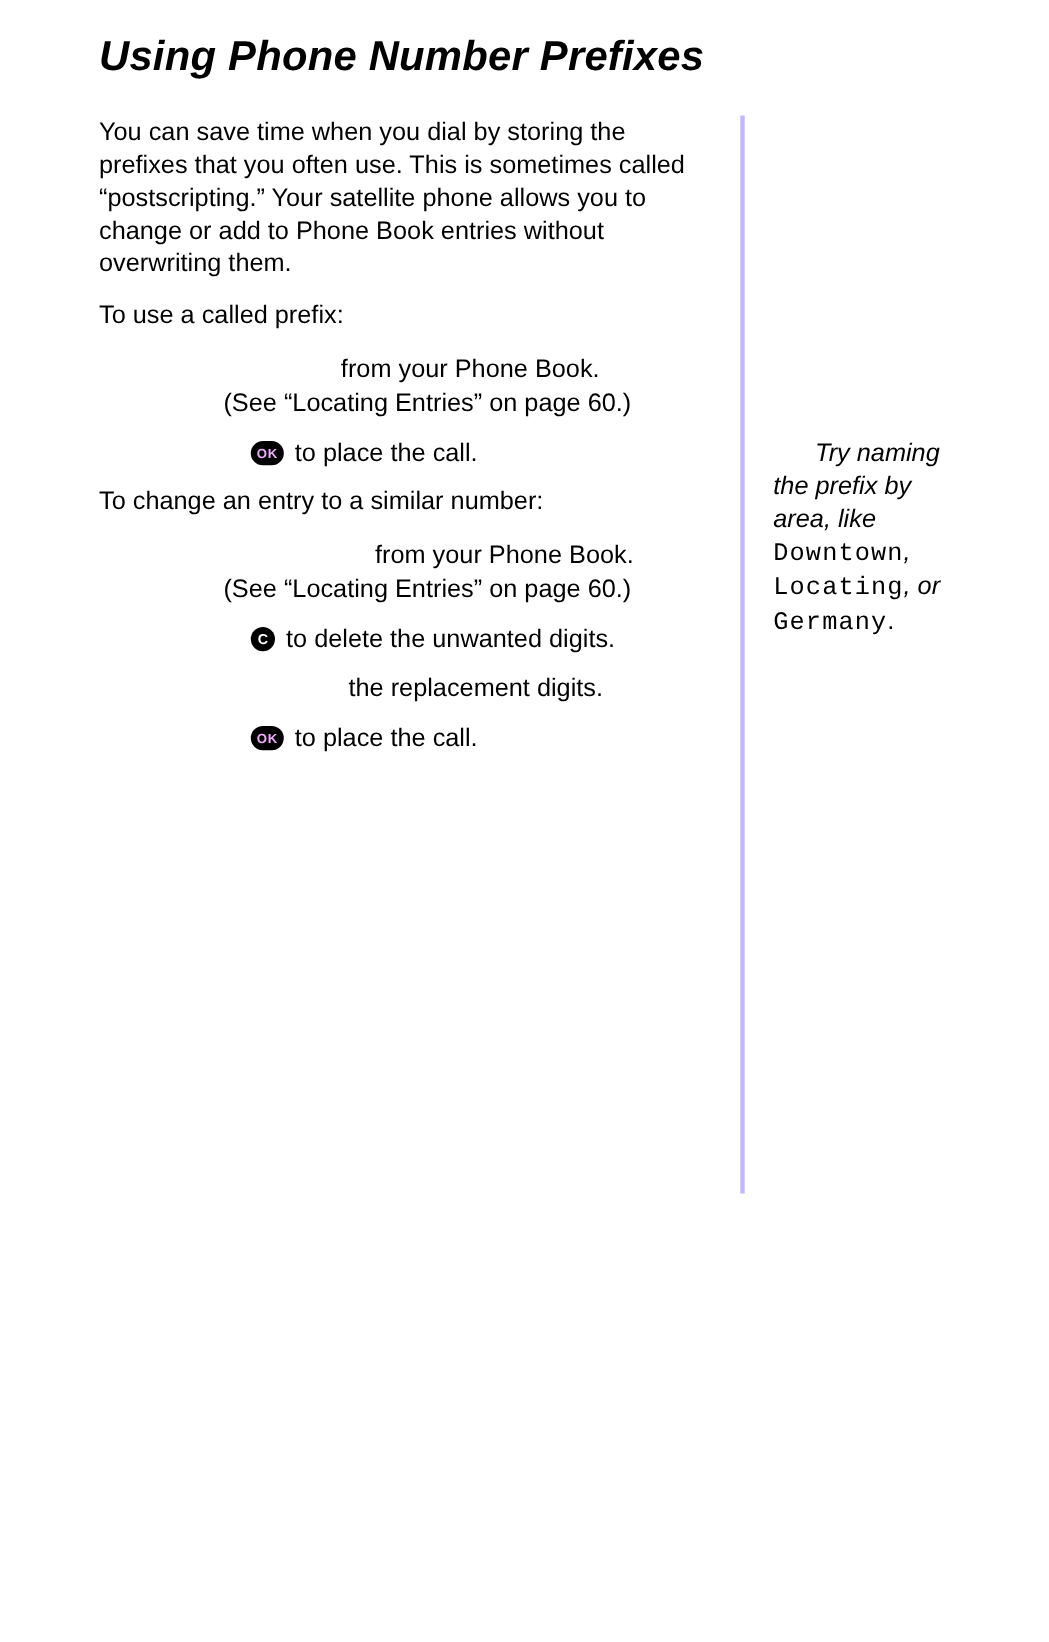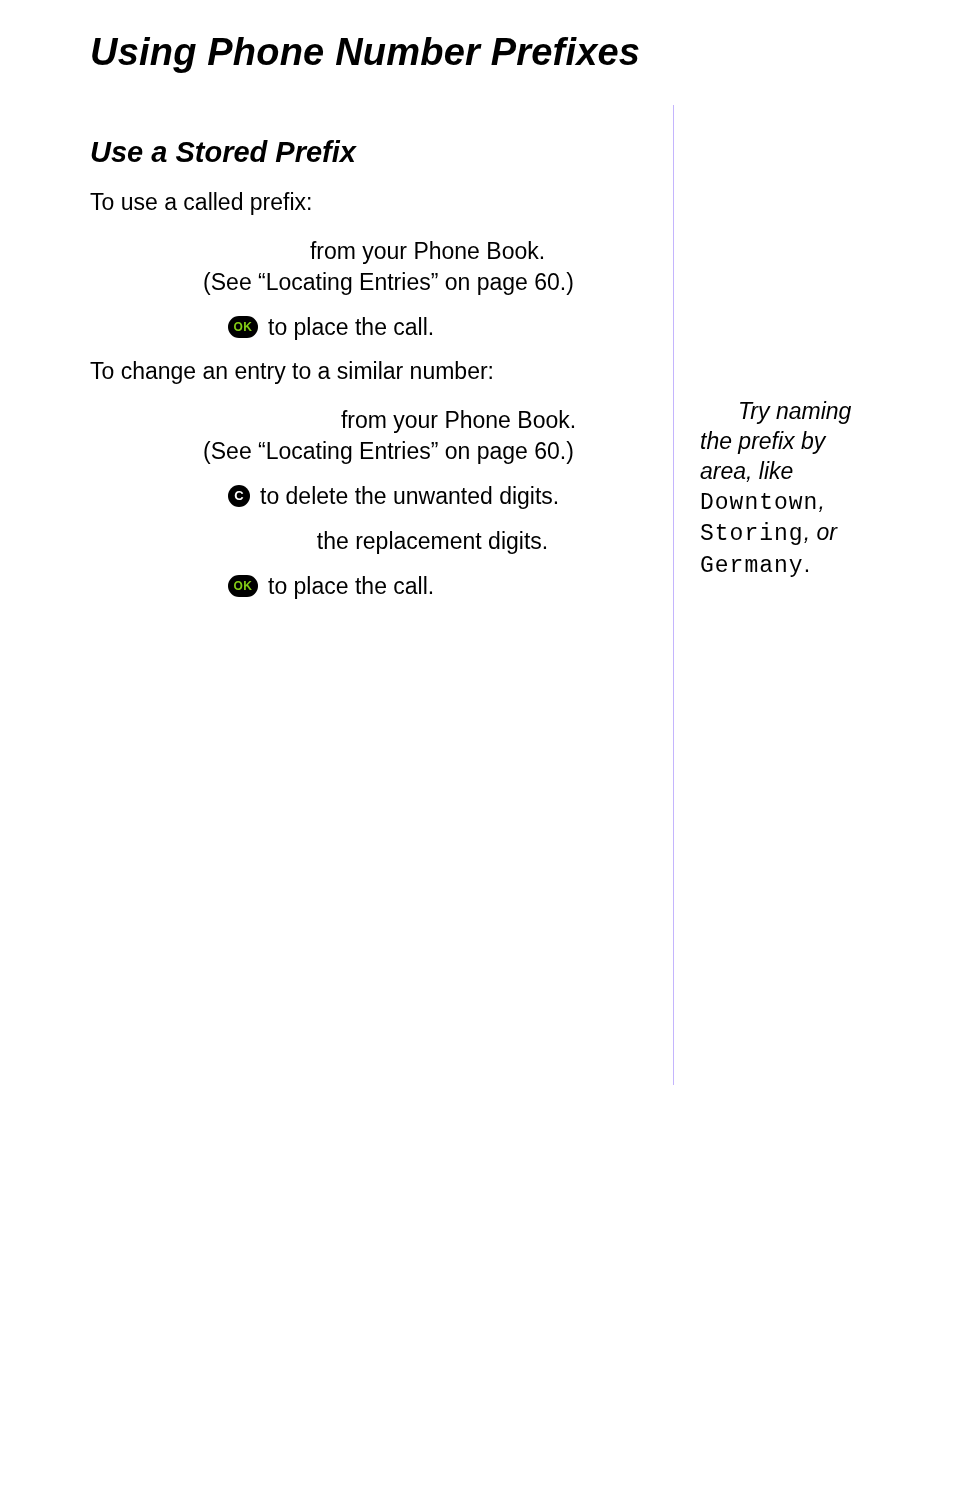--- a/index.html
+++ b/index.html
@@ -21,21 +21,21 @@
   .content {
     display: flex;
     column-gap: 28px;
   }
   .main-col {
     width: 555px;
     flex: 0 0 auto;
   }
   .side-col {
     flex: 1 1 auto;
-    border-left: 1px solid #c4b5fd;
+    border-left: 4px solid #c4b5fd;
     padding-left: 26px;
     min-height: 1340px;
   }
   h1.page-title {
     font-family: "Helvetica Neue", Helvetica, Arial, sans-serif;
     font-weight: 800;
     font-style: italic;
     font-size: 38px;
     margin: 0 0 30px 0;
     letter-spacing: 0.2px;
@@ -83,21 +83,21 @@
     padding-left: 120px;
   }
   .ok-badge {
     display: inline-flex;
     align-items: center;
     justify-content: center;
     width: 30px;
     height: 22px;
     border-radius: 11px / 11px;
     background: #000;
-    color: #84cc16;
+    color: #f0abfc;
     font-size: 12px;
     font-weight: 700;
     letter-spacing: 0.5px;
     flex: 0 0 auto;
   }
   .c-badge {
     display: inline-flex;
     align-items: center;
     justify-content: center;
     width: 22px;
@@ -127,22 +127,22 @@
 <body>
 
 <div class="page">
 
   <h1 class="page-title">Using Phone Number Prefixes</h1>
 
   <div class="content">
 
     <div class="main-col">
 
+      <p class="body">You can save time when you dial by storing the prefixes that you often use. This is sometimes called “postscripting.” Your satellite phone allows you to change or add to Phone Book entries without overwriting them.</p>
 
-      <h2 class="section-heading">Use a Stored Prefix</h2>
       <p class="body">To use a called prefix:</p>
 
       <div class="steps">
         <div class="step">
           <span class="line1">from your Phone Book.</span>
           <span class="line2">(See “Locating Entries” on page 60.)</span>
         </div>
         <div class="step inline-icon">
           <span class="ok-badge">OK</span>
           <span>to place the call.</span>
@@ -168,19 +168,19 @@
       </div>
 
     </div>
 
     <div class="side-col">
       <div class="tip">
         <span class="italic first">Try naming</span>
         <span class="italic">the prefix by</span><br>
         <span class="italic">area, like</span><br>
         <span class="lcd">Downtown</span><span class="italic">,</span><br>
-        <span class="lcd">Storing</span><span class="italic">, or</span><br>
+        <span class="lcd">Locating</span><span class="italic">, or</span><br>
         <span class="lcd">Germany</span><span>.</span>
       </div>
     </div>
 
   </div>
 </div>
 
 </body></html>

